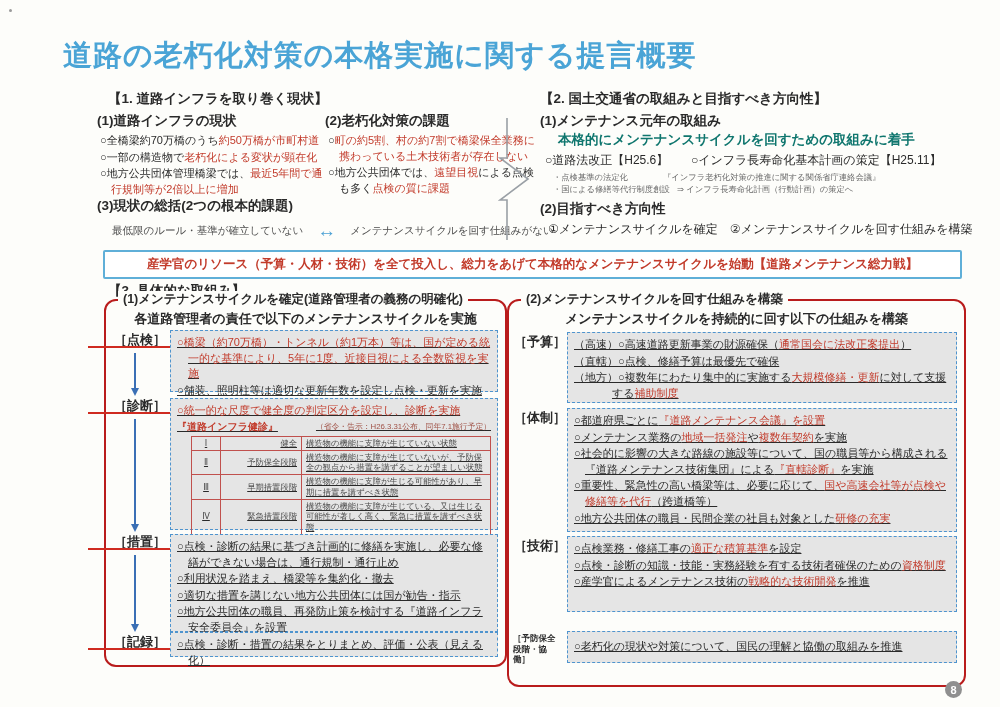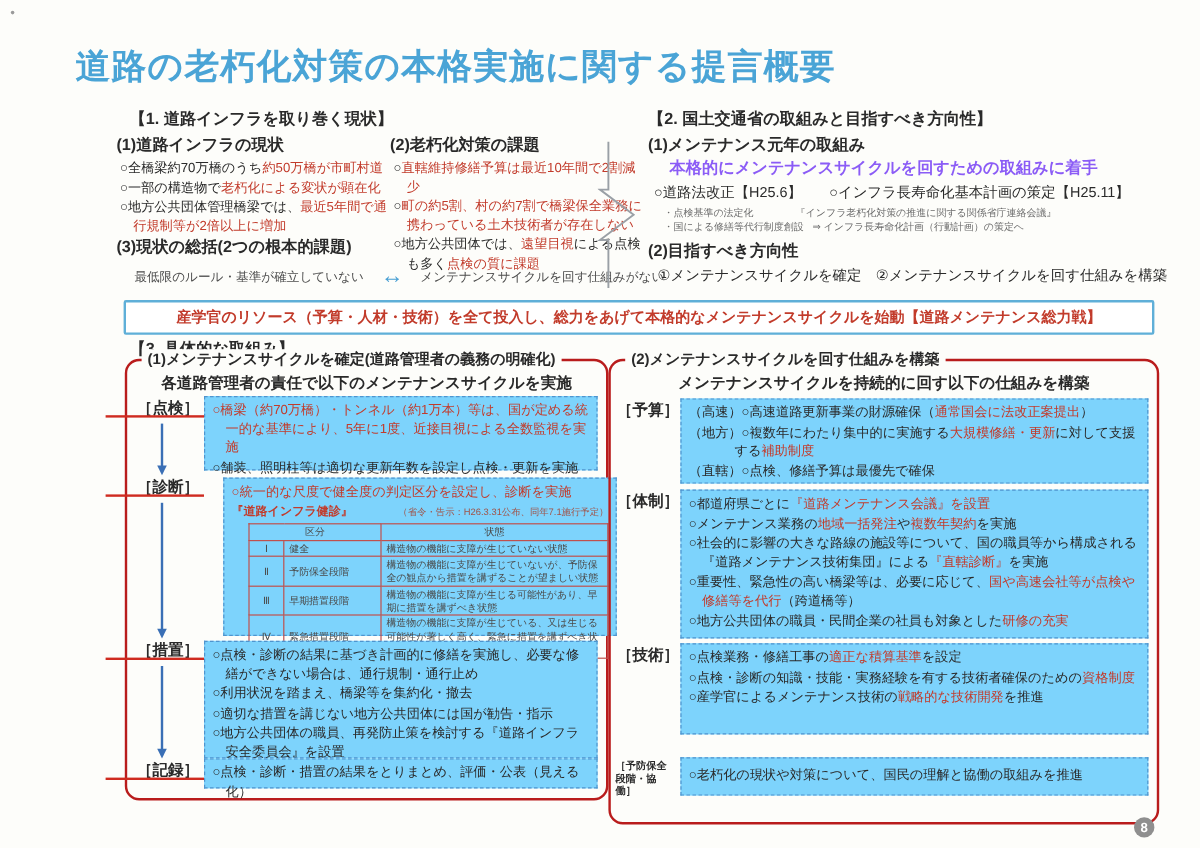--- a/index.html
+++ b/index.html
@@ -10,55 +10,55 @@
   }
   .abs{position:absolute;}
   .seg-r{color:#c23b2b;}
   .seg-k{color:inherit;}
   .title{font-size:29px;font-weight:bold;color:#4aa4d6;letter-spacing:1px;white-space:nowrap;}
   .h-sec{font-size:13.5px;font-weight:bold;white-space:nowrap;}
   .h-sub{font-size:13.5px;font-weight:bold;white-space:nowrap;}
   .bullets{font-size:11px;line-height:1.42;}
   .b{text-indent:-11px;padding-left:11px;margin-bottom:1px;}
   .b-wide{text-indent:-38px;padding-left:38px;margin-bottom:1px;}
-  .highlight-red{color:#8b5cf6;font-weight:bold;font-size:13.5px;white-space:nowrap;}
+  .highlight-red{color:#0f766e;font-weight:bold;font-size:13.5px;white-space:nowrap;}
   .item12{font-size:12px;white-space:nowrap;}
   .note{font-size:8.3px;color:#6a6a6a;line-height:1.5;white-space:nowrap;}
   .totline{font-size:10.5px;color:#4d4d4d;white-space:nowrap;}
   .lr-arrow{color:#4aa0d4;font-size:19px;font-weight:bold;line-height:1;}
   .banner{
     border:2px solid #5fafd8;border-radius:2px;background:#fff;
     display:flex;align-items:center;justify-content:center;
   }
   .banner-text{color:#c23b2b;font-weight:bold;font-size:12.5px;white-space:nowrap;}
   .rbox{border:2px solid #b91c1c;border-radius:12px;background:transparent;}
   .rbox-title{
     position:absolute;top:-10px;left:12px;background:#fdfdfa;
     padding:0 5px;font-size:12.5px;font-weight:bold;white-space:nowrap;
   }
   .rbox-subtitle{
     position:absolute;top:9px;left:0;right:0;text-align:center;
     font-size:13px;font-weight:bold;white-space:nowrap;
   }
-  .dash{border:1.5px dashed #4f94ce;background:#7dd3fc;padding:4px 6px;box-sizing:border-box;}
+  .dash{border:1.5px dashed #4f94ce;background:#e5e5e5;padding:4px 6px;box-sizing:border-box;text-decoration:underline;}
   .step-label{font-size:13px;font-weight:bold;white-space:nowrap;text-align:center;}
   .grp-label{font-size:13px;font-weight:bold;white-space:nowrap;}
   .grp-label-sm{font-size:8.5px;font-weight:bold;line-height:1.25;width:50px;}
   .redline{position:absolute;height:2px;background:#cf2b20;}
   .varrow{position:absolute;width:2px;background:#3a6fb5;}
   .varrow::after{
     content:"";position:absolute;bottom:-7px;left:-3.5px;
     border:4.5px solid transparent;border-top:8px solid #3a6fb5;border-bottom:0;
   }
   .diag-table{border-collapse:collapse;font-size:8.3px;line-height:1.3;color:#4a4a4a;
     margin:2px 0 0 14px;width:300px;}
   .diag-table td,.diag-table th{border:1px solid #c0504d;padding:1px 4px;font-weight:normal;text-align:left;vertical-align:middle;}
   .diag-table .hd{ text-align:center;}
   .diag-table .cno{text-align:center;width:20px;}
-  .diag-table .cname{text-align:left;width:72px;white-space:nowrap;}
+  .diag-table .cname{text-align:right;width:72px;white-space:nowrap;}
   .diag-label{color:#c23b2b;font-size:10px;font-weight:bold;}
   .diag-caption{color:#a05247;font-size:7.8px;}
   .pagenum{
     width:17px;height:17px;border-radius:50%;background:#8f8f8f;color:#fff;
     font-size:11px;font-weight:bold;display:flex;align-items:center;justify-content:center;
   }
   .corner-dot{width:3px;height:3px;border-radius:50%;background:#9a9a9a;}
 </style>
 </head>
 <body>
@@ -69,21 +69,20 @@
 
 <div class="abs h-sec" style="left:108px;top:90px;">【1. 道路インフラを取り巻く現状】</div>
 <div class="abs h-sub" style="left:97px;top:112px;">(1)道路インフラの現状</div>
 <div class="abs bullets" style="left:100px;top:133px;width:226px;">
   <div class="b"><span class="seg-k">○全橋梁約70万橋のうち</span><span class="seg-r">約50万橋が市町村道</span></div>
   <div class="b"><span class="seg-k">○一部の構造物で</span><span class="seg-r">老朽化による変状が顕在化</span></div>
   <div class="b"><span class="seg-k">○地方公共団体管理橋梁では、</span><span class="seg-r">最近5年間で通行規制等が2倍以上に増加</span></div>
 </div>
 <div class="abs h-sub" style="left:325px;top:112px;">(2)老朽化対策の課題</div>
 <div class="abs bullets" style="left:328px;top:133px;width:212px;">
-  <div class="b"><span class="seg-k">○</span><span class="seg-r">直轄維持修繕予算は最近10年間で2割減少</span></div>
   <div class="b"><span class="seg-k">○</span><span class="seg-r">町の約5割、村の約7割で橋梁保全業務に携わっている土木技術者が存在しない</span></div>
   <div class="b"><span class="seg-k">○地方公共団体では、</span><span class="seg-r">遠望目視</span><span class="seg-k">による点検も多く</span><span class="seg-r">点検の質に課題</span></div>
 </div>
 <div class="abs h-sub" style="left:97px;top:197px;">(3)現状の総括(2つの根本的課題)</div>
 <div class="abs" style="left:112px;top:221px;display:flex;align-items:center;gap:14px;">
   <span class="totline">最低限のルール・基準が確立していない</span>
   <span class="lr-arrow">↔</span>
   <span class="totline">メンテナンスサイクルを回す仕組みがない</span>
 </div>
 
@@ -124,32 +123,28 @@
 
   <div class="varrow" style="left:28px;top:52px;height:36px;"></div>
   <div class="varrow" style="left:28px;top:118px;height:106px;"></div>
   <div class="varrow" style="left:28px;top:254px;height:70px;"></div>
 
   <div class="abs dash bullets" style="left:64px;top:29px;width:328px;height:62px;">
     <div class="b"><span class="seg-r">○橋梁（約70万橋）・トンネル（約1万本）等は、国が定める統一的な基準により、5年に1度、近接目視による全数監視を実施</span></div>
     <div class="b"><span class="seg-k">○舗装、照明柱等は適切な更新年数を設定し点検・更新を実施</span></div>
   </div>
 
-  <div class="abs dash bullets" style="left:80px;top:97px;width:328px;height:132px;">
+  <div class="abs dash bullets" style="left:64px;top:97px;width:328px;height:132px;">
     <div class="b"><span class="seg-r">○統一的な尺度で健全度の判定区分を設定し、診断を実施</span></div>
     <div style="display:flex;justify-content:space-between;align-items:center;">
       <span class="diag-label">『道路インフラ健診』</span>
       <span class="diag-caption">（省令・告示：H26.3.31公布、同年7.1施行予定）</span>
     </div>
     <table class="diag-table">
       <tbody>
-          <tr>
-        <th class="hd" colspan="2">区分</th>
-        <th class="hd">状態</th>
-      </tr>
       <tr>
         <td class="cno">Ⅰ</td>
         <td class="cname">健全</td>
         <td>構造物の機能に支障が生じていない状態</td>
       </tr>
       <tr>
         <td class="cno">Ⅱ</td>
         <td class="cname">予防保全段階</td>
         <td>構造物の機能に支障が生じていないが、予防保全の観点から措置を講ずることが望ましい状態</td>
       </tr>
@@ -188,22 +183,22 @@
   <div class="rbox-title">(2)メンテナンスサイクルを回す仕組みを構築</div>
   <div class="rbox-subtitle">メンテナンスサイクルを持続的に回す以下の仕組みを構築</div>
 
   <div class="abs grp-label" style="left:5px;top:32px;">［予算］</div>
   <div class="abs grp-label" style="left:5px;top:108px;">［体制］</div>
   <div class="abs grp-label" style="left:5px;top:236px;">［技術］</div>
   <div class="abs grp-label-sm" style="left:4px;top:332px;">［予防保全段階・協働］</div>
 
   <div class="abs dash bullets" style="left:58px;top:31px;width:390px;height:71px;">
     <div class="b-wide"><span class="seg-k">（高速）○高速道路更新事業の財源確保（</span><span class="seg-r">通常国会に法改正案提出</span><span class="seg-k">）</span></div>
+    <div class="b-wide"><span class="seg-k">（直轄）○点検、修繕予算は最優先で確保</span></div>
     <div class="b-wide"><span class="seg-k">（地方）○複数年にわたり集中的に実施する</span><span class="seg-r">大規模修繕・更新</span><span class="seg-k">に対して支援する</span><span class="seg-r">補助制度</span></div>
-    <div class="b-wide"><span class="seg-k">（直轄）○点検、修繕予算は最優先で確保</span></div>
   </div>
 
   <div class="abs dash bullets" style="left:58px;top:107px;width:390px;height:124px;">
     <div class="b"><span class="seg-k">○都道府県ごとに</span><span class="seg-r">『道路メンテナンス会議』を設置</span></div>
     <div class="b"><span class="seg-k">○メンテナンス業務の</span><span class="seg-r">地域一括発注</span><span class="seg-k">や</span><span class="seg-r">複数年契約</span><span class="seg-k">を実施</span></div>
     <div class="b"><span class="seg-k">○社会的に影響の大きな路線の施設等について、国の職員等から構成される『道路メンテナンス技術集団』による</span><span class="seg-r">『直轄診断』</span><span class="seg-k">を実施</span></div>
     <div class="b"><span class="seg-k">○重要性、緊急性の高い橋梁等は、必要に応じて、</span><span class="seg-r">国や高速会社等が点検や修繕等を代行</span><span class="seg-k">（跨道橋等）</span></div>
     <div class="b"><span class="seg-k">○地方公共団体の職員・民間企業の社員も対象とした</span><span class="seg-r">研修の充実</span></div>
   </div>
 

